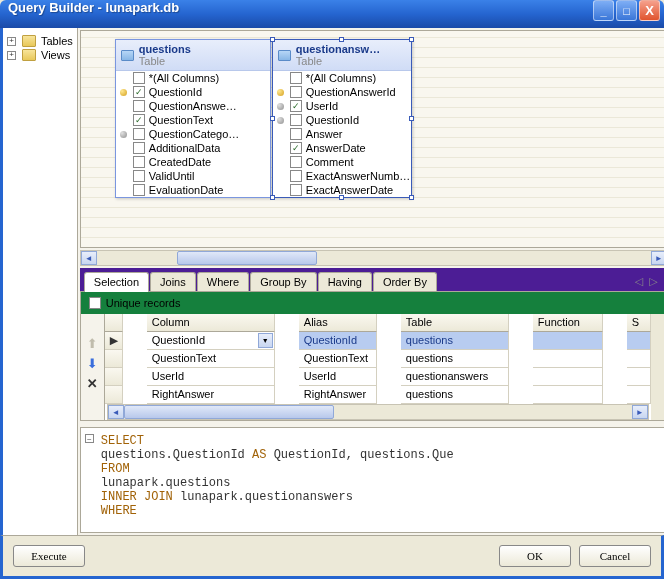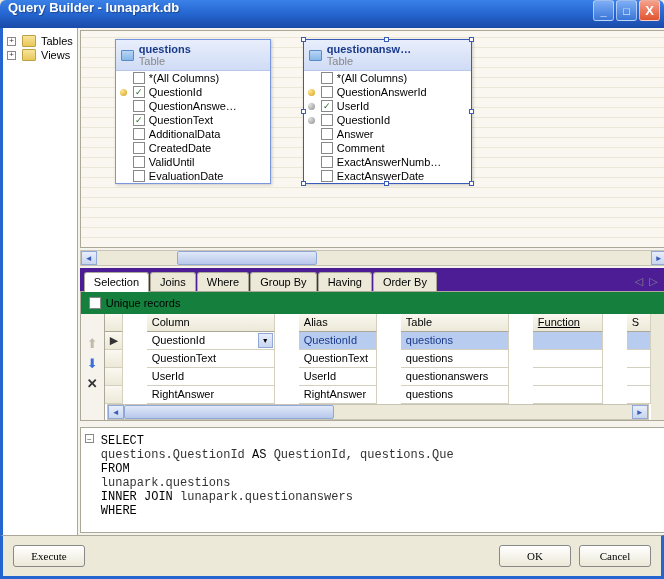--- a/index.html
+++ b/index.html
@@ -45,28 +45,28 @@
 .gt-dn { color: #3a6edc; font-size: 13px; }
 .gt-del { color: #333; font-size: 13px; font-weight: bold; }
 .grid { flex: 1; overflow: hidden; }
 .ghdr, .grow { display: flex; gap: 24px; }
 .gcell { border-right: 1px solid #d4d0c0; border-bottom: 1px solid #d4d0c0; padding: 2px 5px; height: 18px; overflow: hidden; white-space: nowrap; }
 .ghdr .gcell { background: linear-gradient(to bottom,#faf8f0,#ece9d8); font-weight: normal; border-bottom: 1px solid #aca899; }
 .gc0 { width: 18px; background: linear-gradient(to bottom,#faf8f0,#ece9d8); text-align: center; color: #333; }
 .gc1 { width: 128px; }
 .gc2 { width: 78px; }
 .gc3 { width: 108px; }
-.gc4 { width: 70px; text-decoration: underline; }
+.gc4 { width: 70px; }
 .gc5 { width: 24px; }
 .grow.sel .gc2, .grow.sel .gc3, .grow.sel .gc4, .grow.sel .gc5 { background: #b8ccf0; color: #1a3a8a; }
 .grow.sel .gc1 { position: relative; }
 .grow.sel .gc1 .dd { position: absolute; right: 1px; top: 1px; width: 15px; height: 15px; background: linear-gradient(to bottom,#e8eefb,#c8d6f0); border: 1px solid #90a8d8; display: flex; align-items: center; justify-content: center; font-size: 7px; }
 .sql-pane { flex: 1; background: white; border: 1px solid #aca899; margin: 6px 2px 2px 2px; padding: 6px 8px 6px 20px; font-family: 'Courier New', monospace; font-size: 12px; position: relative; overflow: hidden; }
 .sql-pane .fold { position: absolute; left: 4px; top: 6px; width: 9px; height: 9px; border: 1px solid #888; font-size: 8px; line-height: 9px; text-align: center; color: #555; }
-.kw { color: #000000; }
+.kw { color: #a16207; }
 .tx { color: #333; }
 .footer { height: 44px; background: #ece9d8; border: 3px solid #2565d0; border-top: 1px solid #aca899; display: flex; align-items: center; padding: 0 10px; }
 .btn { min-width: 72px; height: 22px; background: linear-gradient(to bottom,white,#ece9d8); border: 1px solid #888; border-radius: 3px; padding: 0 12px; font-size: 11px; font-family: Tahoma; }
 .vsb { width: 16px; background: #ece9d8; }
 .handle { position: absolute; width: 5px; height: 5px; background: white; border: 1px solid #3a5bb8; }
 </style>
 </head>
 <body>
 
 <div class="titlebar">
@@ -118,20 +118,25 @@
               <div class="key-icon "></div>
               <div class="chk"></div>
               <span>QuestionAnswe…</span>
             </div>
             <div class="col-row">
               <div class="key-icon "></div>
               <div class="chk on"></div>
               <span>QuestionText</span>
             </div>
             <div class="col-row">
+              <div class="key-icon gk"></div>
+              <div class="chk"></div>
+              <span>QuestionCatego…</span>
+            </div>
+            <div class="col-row">
               <div class="key-icon "></div>
               <div class="chk"></div>
               <span>AdditionalData</span>
             </div>
             <div class="col-row">
               <div class="key-icon "></div>
               <div class="chk"></div>
               <span>CreatedDate</span>
             </div>
             <div class="col-row">
@@ -140,21 +145,21 @@
               <span>ValidUntil</span>
             </div>
             <div class="col-row">
               <div class="key-icon "></div>
               <div class="chk"></div>
               <span>EvaluationDate</span>
             </div>
           </div>
       </div>
 
-      <div class="dwin sel" style="left:222px; top:8px; width:169px;">
+      <div class="dwin sel" style="left:191px; top:8px; width:140px;">
         <div class="handle" style="left:-3px;top:-3px"></div>
           <div class="handle" style="right:-3px;top:-3px"></div>
         <div class="handle" style="left:-3px;bottom:-3px"></div>
           <div class="handle" style="right:-3px;bottom:-3px"></div>
         <div class="handle" style="left:50%;top:-3px;margin-left:-3px"></div>
           <div class="handle" style="left:50%;bottom:-3px;margin-left:-3px"></div>
         <div class="handle" style="top:50%;left:-3px;margin-top:-3px"></div>
           <div class="handle" style="top:50%;right:-3px;margin-top:-3px"></div>
         <div class="dwin-hdr">
           <div class="tbl-icon"></div>
@@ -184,20 +189,25 @@
               <div class="chk"></div>
               <span>QuestionId</span>
             </div>
             <div class="col-row">
               <div class="key-icon "></div>
               <div class="chk"></div>
               <span>Answer</span>
             </div>
             <div class="col-row">
               <div class="key-icon "></div>
+              <div class="chk on"></div>
+              <span>AnswerDate</span>
+            </div>
+            <div class="col-row">
+              <div class="key-icon "></div>
               <div class="chk"></div>
               <span>Comment</span>
             </div>
             <div class="col-row">
               <div class="key-icon "></div>
               <div class="chk"></div>
               <span>ExactAnswerNumb…</span>
             </div>
             <div class="col-row">
               <div class="key-icon "></div>

